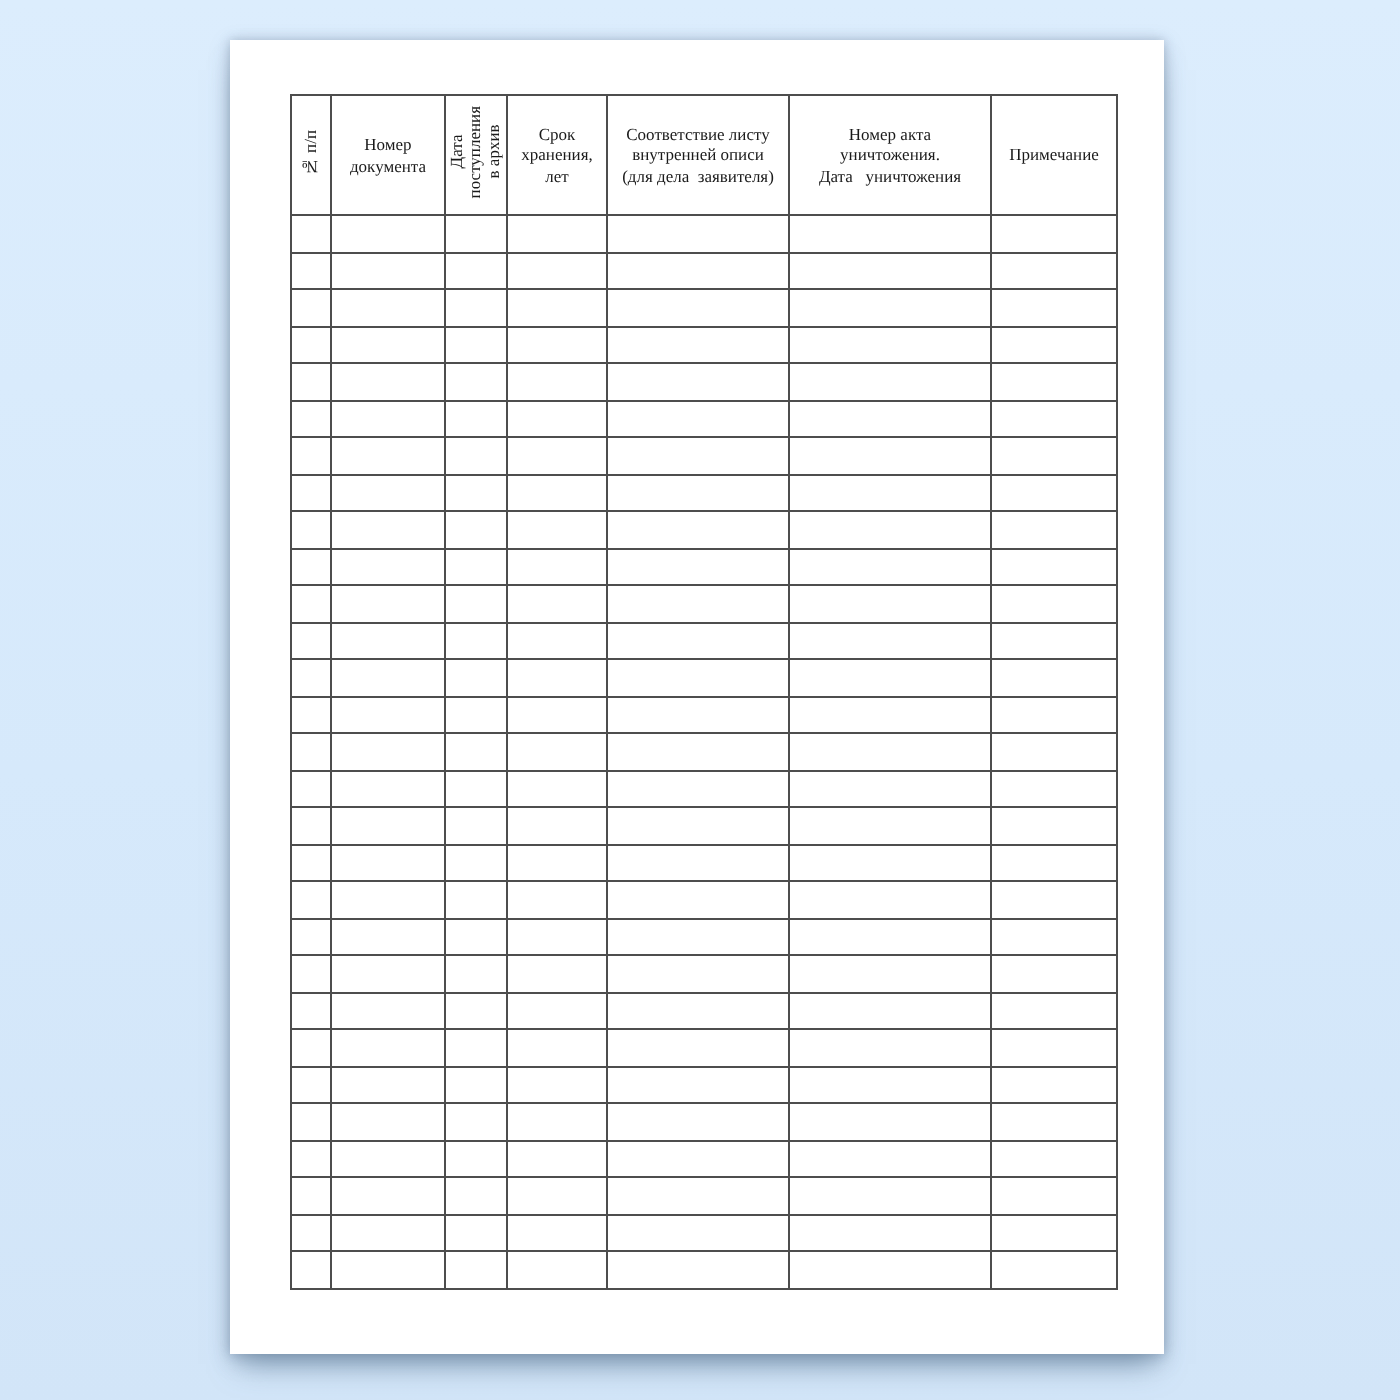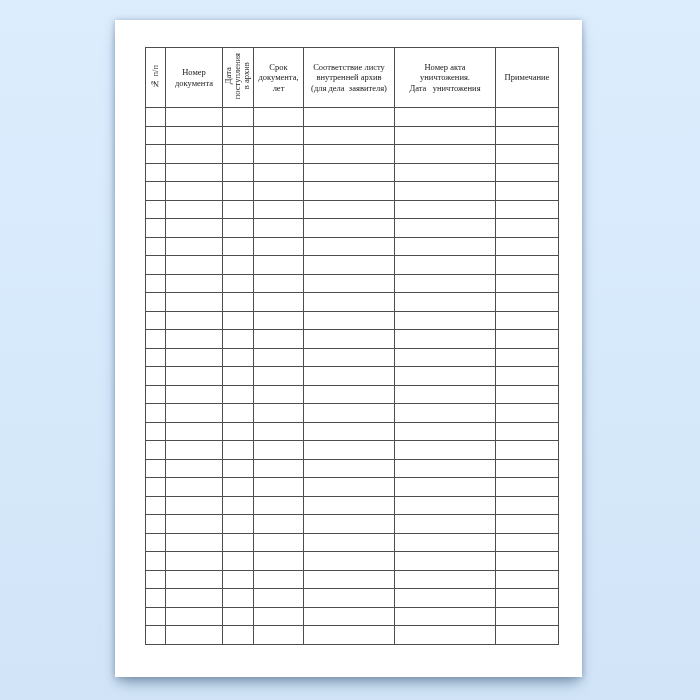--- a/index.html
+++ b/index.html
@@ -76,24 +76,24 @@
     </colgroup>
     <thead>
       <tr>
         <th><span class="vtext">№ п/п</span></th>
         <th>Номер
 документа</th>
         <th><span class="vtext">Дата
 поступления
 в архив</span></th>
         <th>Срок
-документа,
+хранения,
 лет</th>
         <th>Соответствие листу
-внутренней архив
+внутренней описи
 (для дела  заявителя)</th>
         <th>Номер акта
 уничтожения.
 Дата   уничтожения</th>
         <th>Примечание</th>
       </tr>
     </thead>
     <tbody>
         <tr>
           <td></td>

